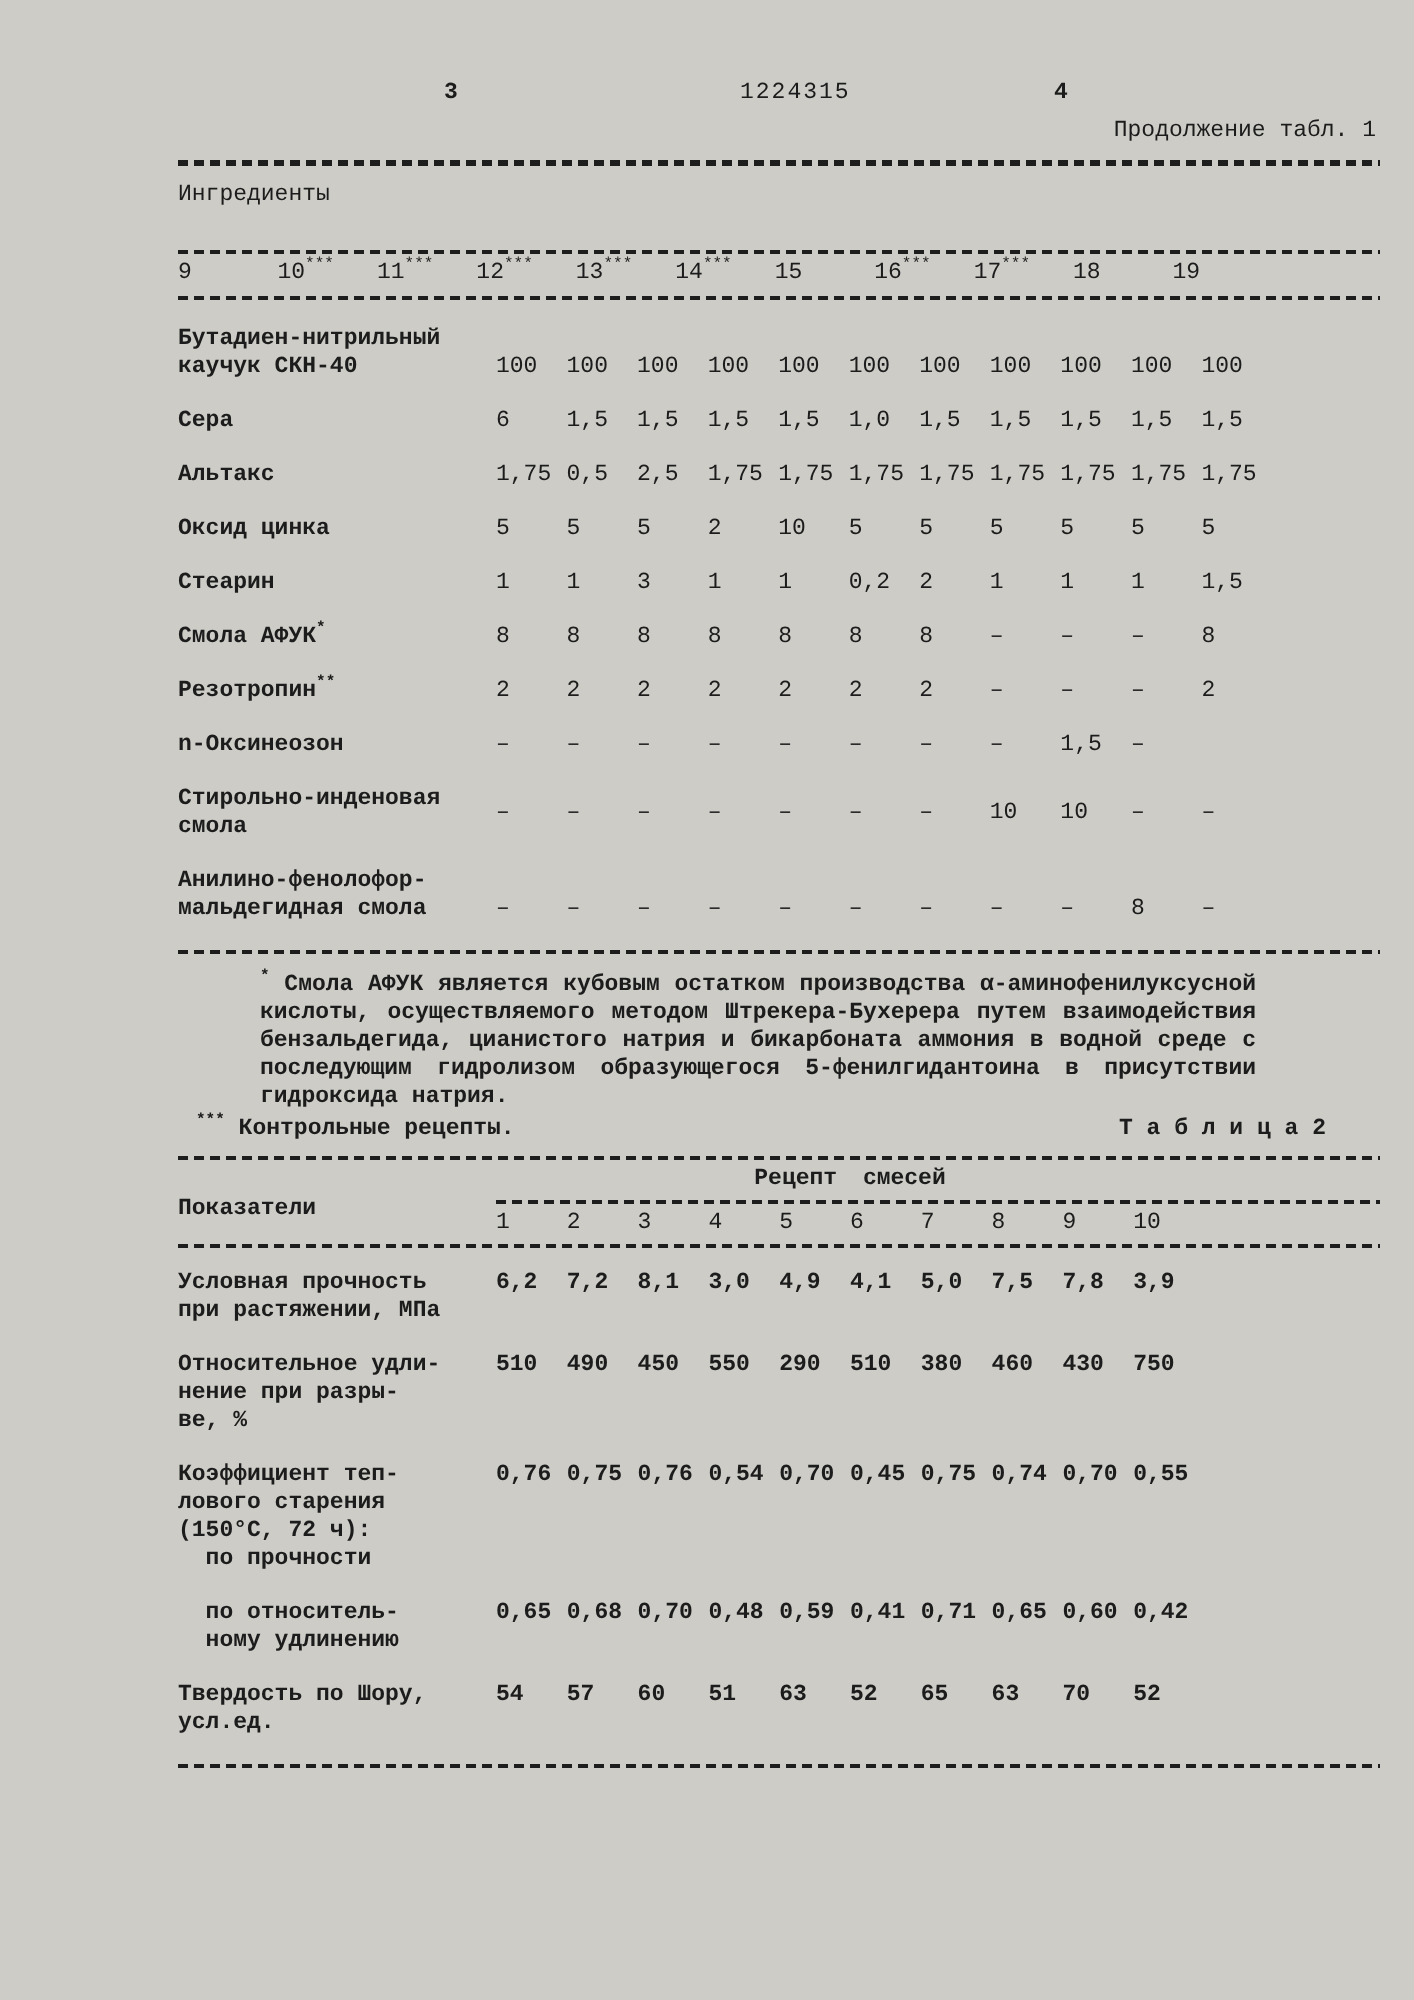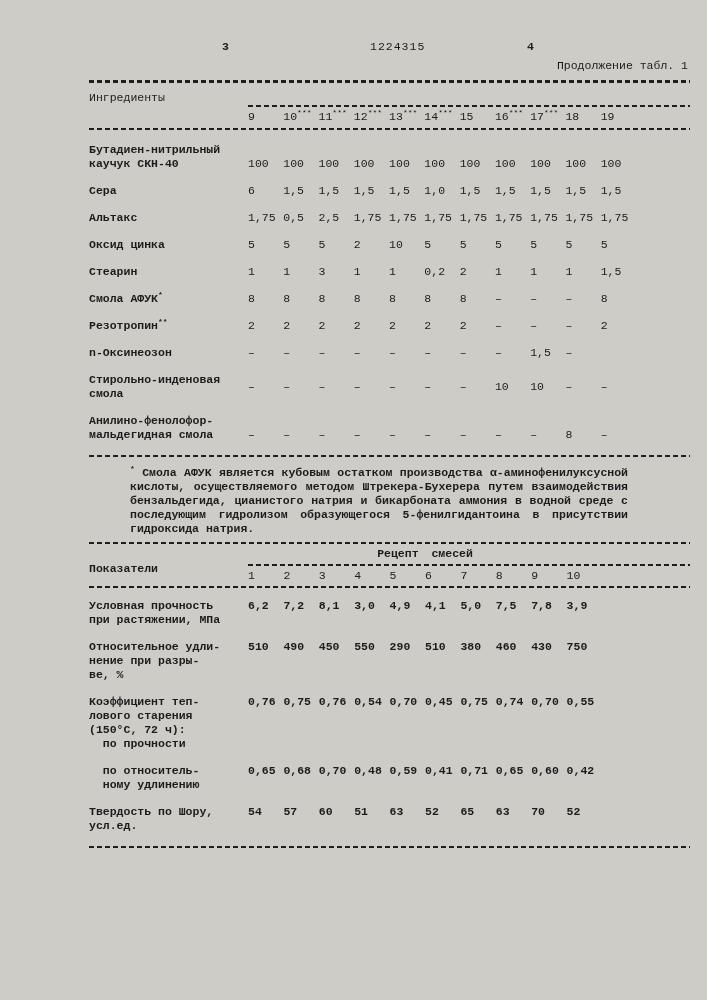--- a/index.html
+++ b/index.html
@@ -32,21 +32,21 @@
   .stub { width:159px; }
   .colarea { flex:1; min-width:0; }
   .colnums { display:grid; margin-top:3px; }
   .tcol { white-space:nowrap; }
   .trow { display:flex; margin-bottom:13px; }
   .tlabel { width:159px; white-space:pre; }
   .tvals { flex:1; display:grid; align-self:flex-start; }
   .tcell { white-space:nowrap; }
 
   
-  .t1 .thead { margin-top:2px; }
+  .t1 .thead { margin-top:2px;flex-direction:column; }
   .t1 .thead .stub { padding-top:6px; }
   .t1 .thead .colarea { padding-top:20px; }
   .t1 .colnums, .t1 .tvals { grid-template-columns:repeat(11,1fr); padding-right:54px; }
   .t1 .tlabel { font-weight:700; }
   .t1 .hrule { margin:4px 0 13px; }
   .t1 .brule { margin:0 0 9px; }
   .t1 .trow:nth-child(1) .tvals,
   .t1 .trow:nth-child(10) .tvals { align-self:flex-end; }
   .t1 .trow:nth-child(9)  .tvals { align-self:center; }
 
@@ -265,20 +265,24 @@
         </div>
       </div>
     <div class="rule brule"></div>
   </section>
 
   <section class="footnotes">
     <div id="fnlist">
         <p class="fn"><sup>*</sup> Смола АФУК является кубовым остатком производства α-аминофенилуксусной кислоты, осуществляемого методом Штрекера-Бухерера путем взаимодействия бензальдегида, цианистого натрия и бикарбоната аммония в водной среде с последующим гидролизом образующегося 5-фенилгидантоина в присутствии гидроксида натрия.</p>
       </div>
   </section>
+  <div class="fnrow">
+    <p class="fn" id="fnlast"><sup>***</sup> Контрольные рецепты.</p>
+    <div class="t2title">Т а б л и ц а 2</div>
+  </div>
 
   <section class="t2">
     <div class="rule"></div>
     <div class="thead">
       <div class="stub">Показатели</div>
       <div class="colarea">
         <div class="group-header">Рецепт смесей</div>
         <div class="rule"></div>
         <div class="colnums" id="t2cols">
             <span class="tcol">1</span>

